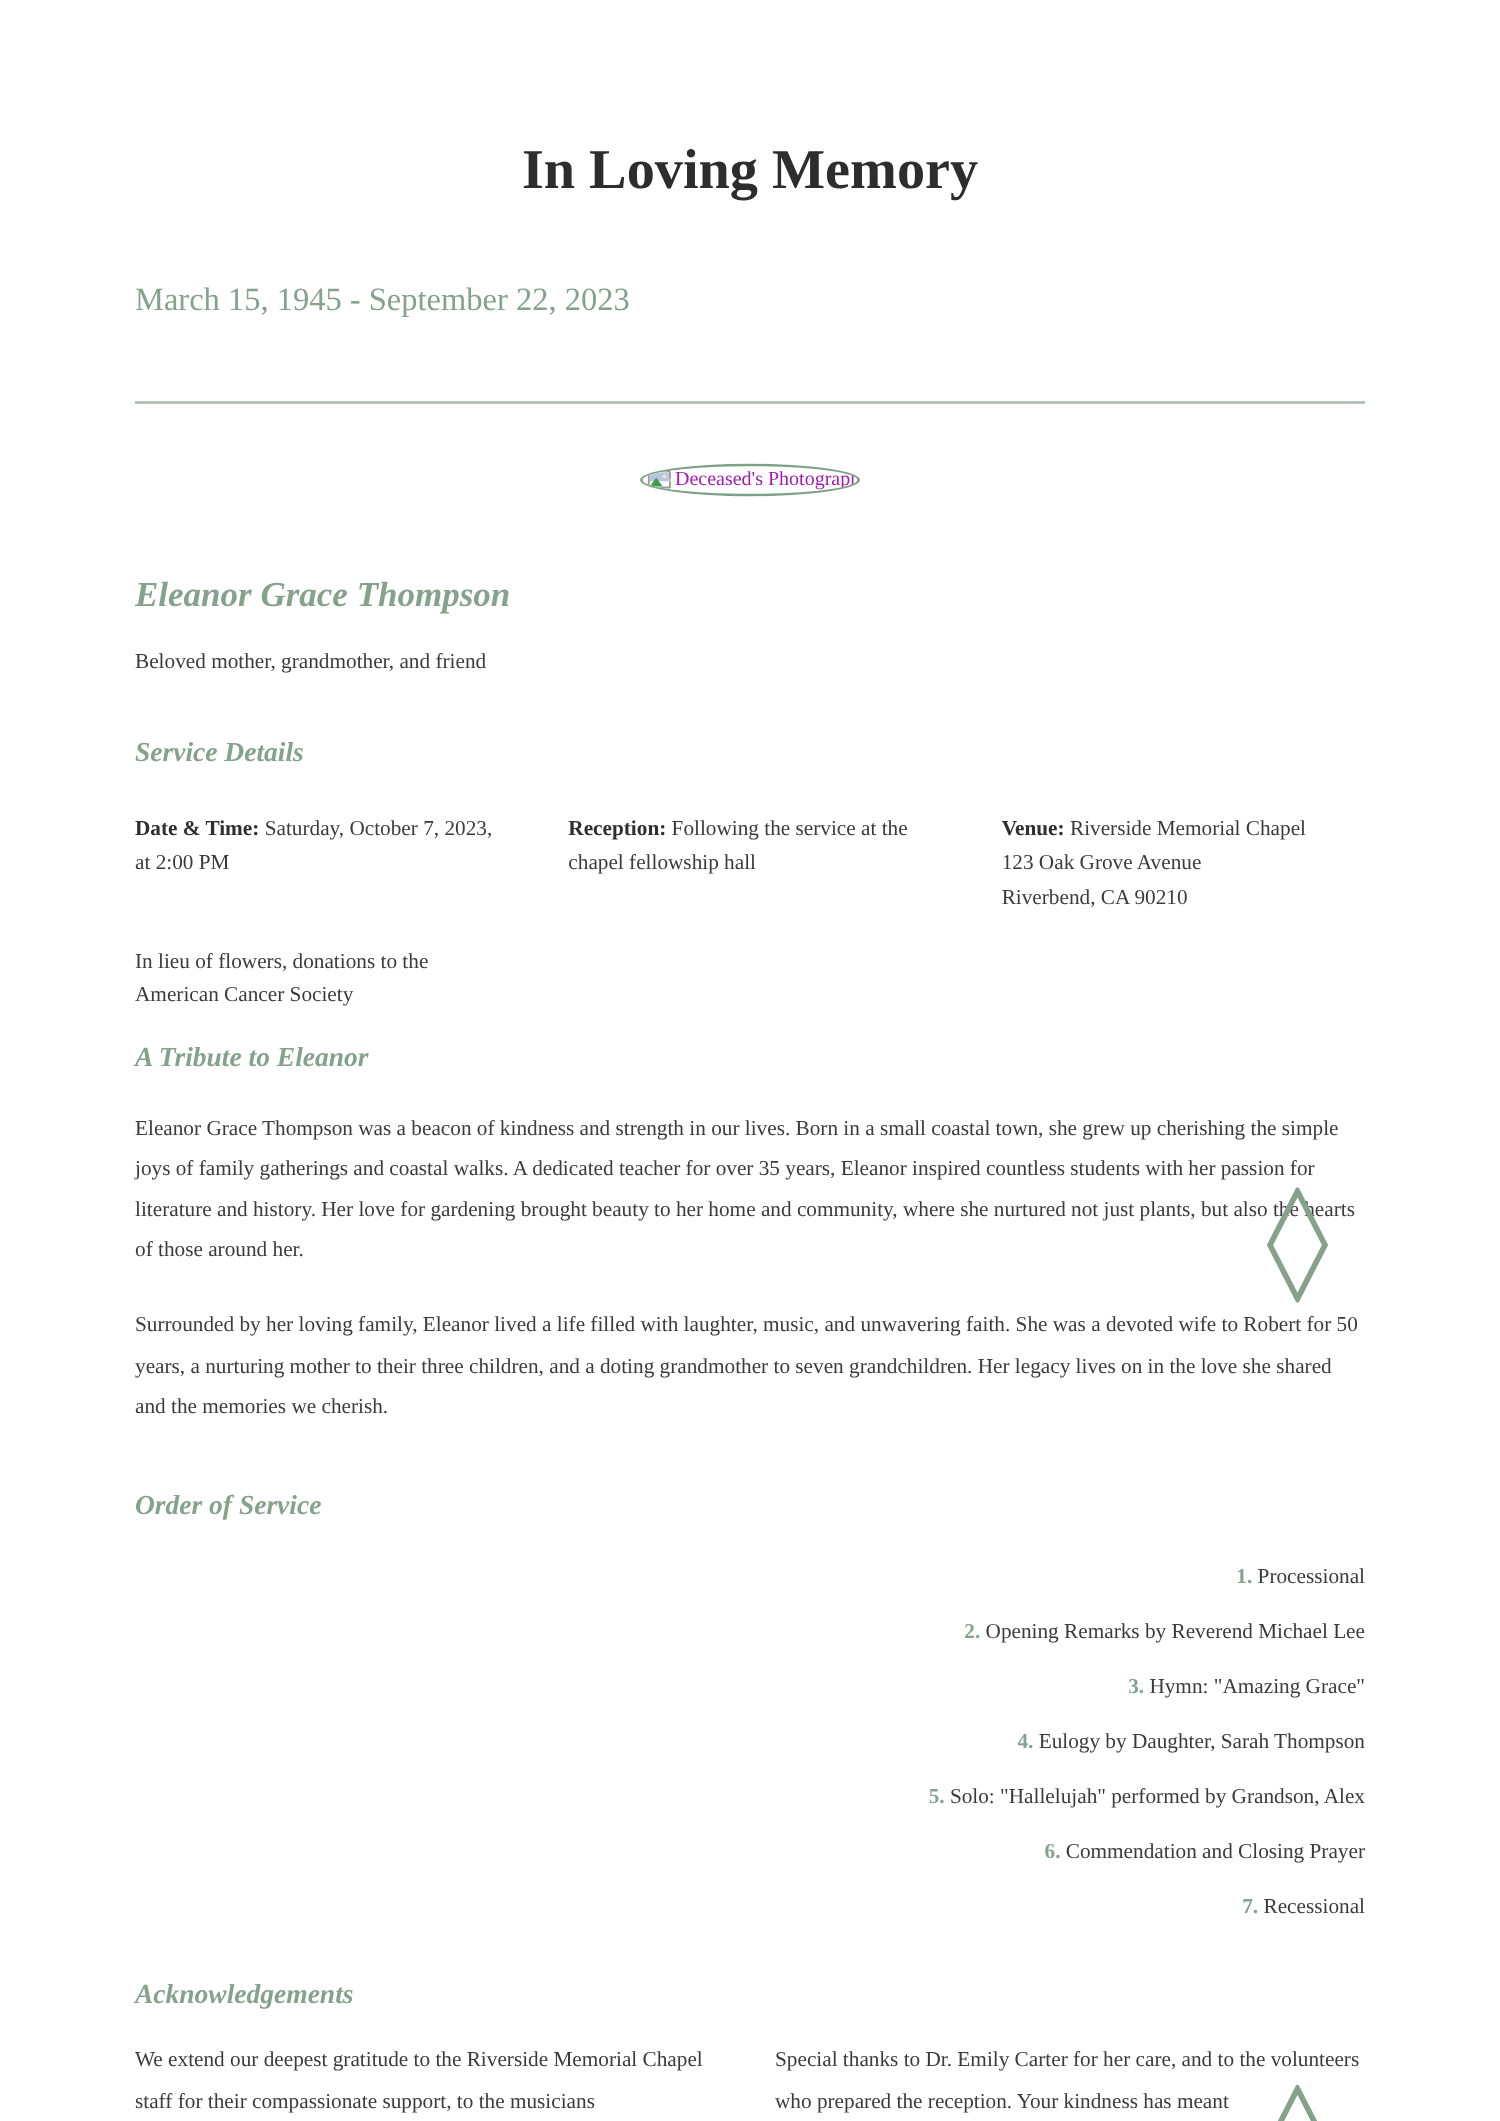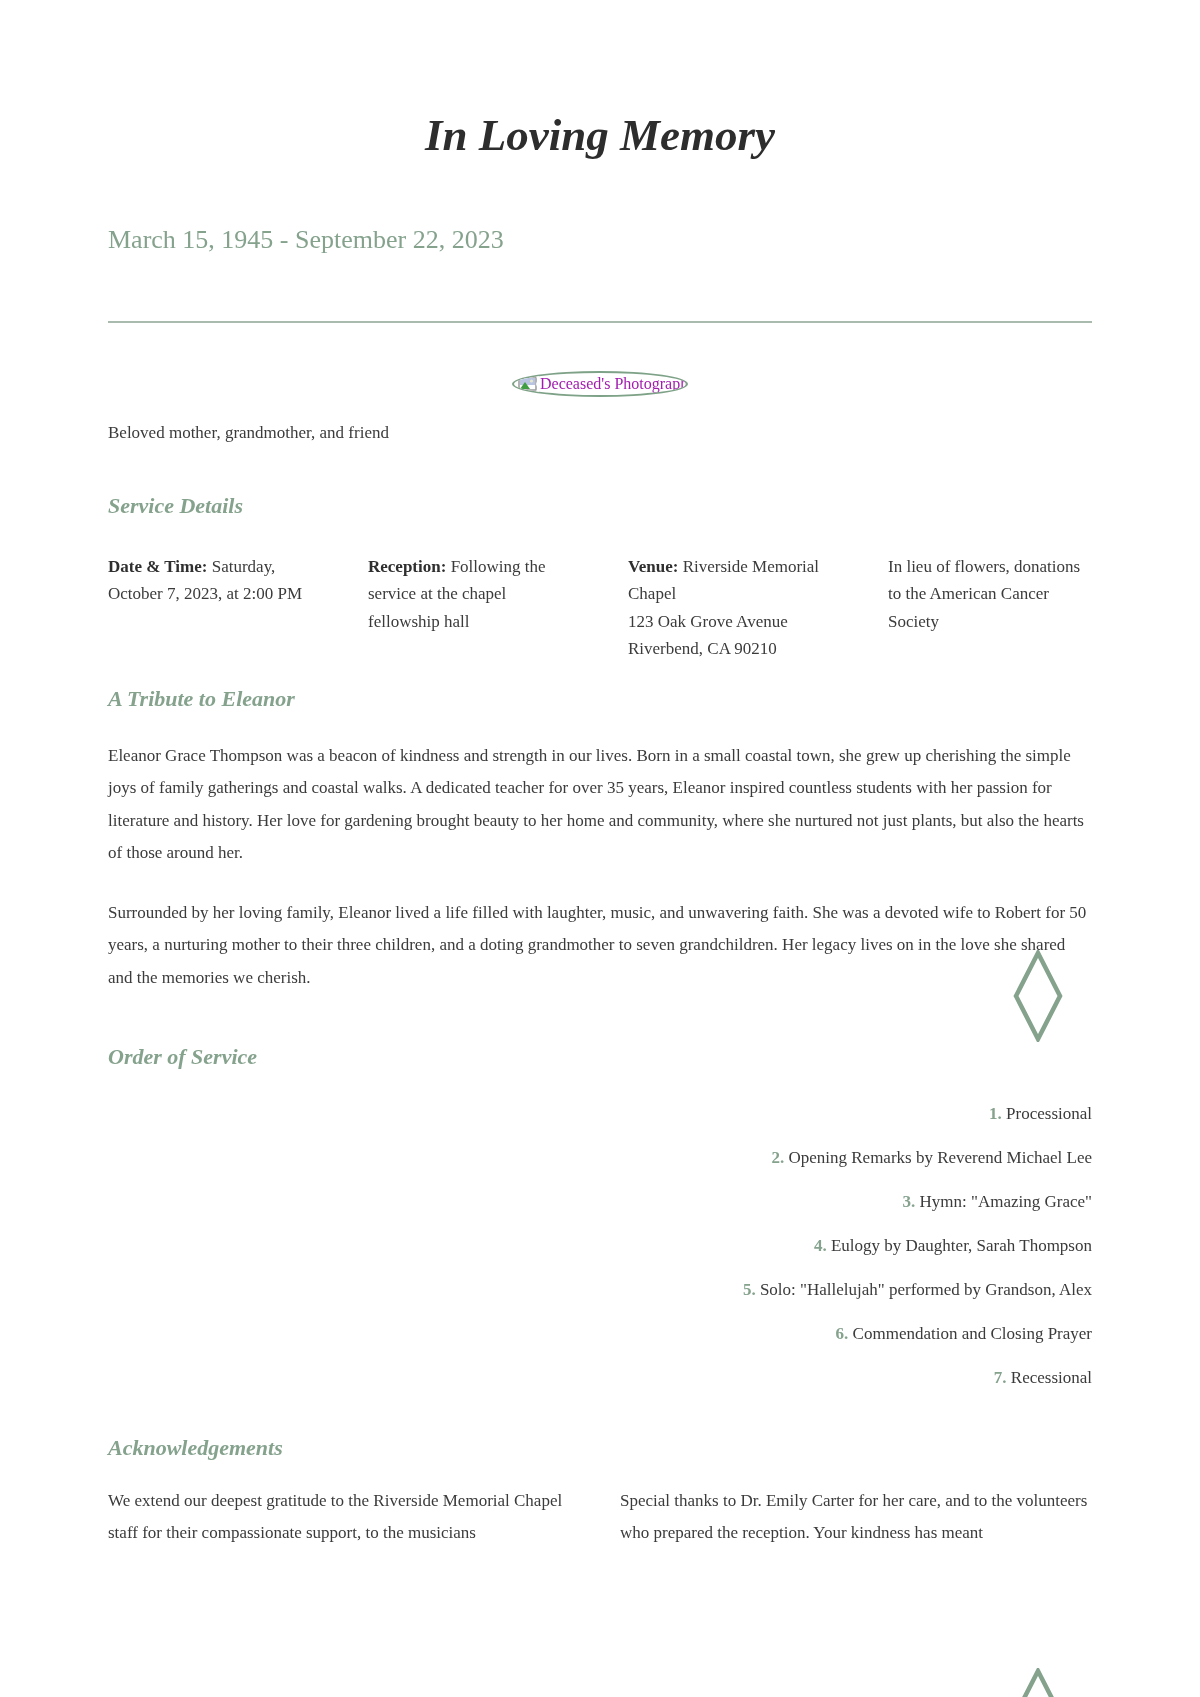--- a/index.html
+++ b/index.html
@@ -18,21 +18,20 @@
     padding: 0 108px;
     position: relative;
   }
 
   
   h1.title {
     margin-top: 112px;
     text-align: center;
     font-size: 45px;
     line-height: 1.05;
-    font-style: italic;
     font-weight: 700;
     color: #2d2d2d;
   }
   p.dates {
     margin-top: 66px;
     text-align: left;
     font-size: 26px;
     color: #85a28d;
   }
   hr.divider {
@@ -82,21 +81,21 @@
   }
   .sec-service  { margin-top: 50px; font-family: Liberation Serif, serif; }
   .sec-tribute  { }
   .sec-order    { margin-top: 50px; }
   .sec-ack      { margin-top: 44px; }
 
   
   .details-grid {
     margin-top: 34px;
     display: grid;
-    grid-template-columns: 1fr 1fr 1fr 1fr;
+    grid-template-columns: 1fr 1fr 1fr;
     column-gap: 56px;
   }
   .details-grid .cell { margin-bottom: 24px; font-size: 17px; line-height: 1.6; }
   .label { font-weight: 700; color: #2f2f2f; }
   .flowers-note { font-size: 16.5px; }
 
   
   .body-par {
     margin-top: 28px;
     font-size: 17px;
@@ -154,20 +153,21 @@
         <rect x="1" y="1" width="17" height="13" fill="#ffffff" stroke="#9a9a9a" stroke-width="1.5"></rect>
         <rect x="2" y="2" width="15" height="7" fill="#b9c3e2"></rect>
         <polygon points="2,13 7,6 12,13" fill="#3f9e41"></polygon>
         <circle cx="13.5" cy="5" r="1.6" fill="#e8e8c8"></circle>
         <polygon points="18,0 21,0 21,16 18,16 19.5,12 18,8 19.5,4" fill="#ffffff"></polygon>
       </svg>
       <span>Deceased's Photograph</span>
     </span>
   </div>
 
+  <h2 class="deceased-name">Eleanor Grace Thompson</h2>
 
   <p class="subtitle">Beloved mother, grandmother, and friend</p>
 
   <section class="sec-service">
     <h3 class="section-heading">Service Details</h3>
     <div class="details-grid">
       <div class="cell"><span class="label">Date &amp; Time:</span><span> Saturday, October 7, 2023, at 2:00 PM</span></div>
       <div class="cell"><span class="label">Reception:</span><span> Following the service at the chapel fellowship hall</span></div>
       <div class="cell">
         <div><span class="label">Venue:</span><span> Riverside Memorial Chapel</span></div>

